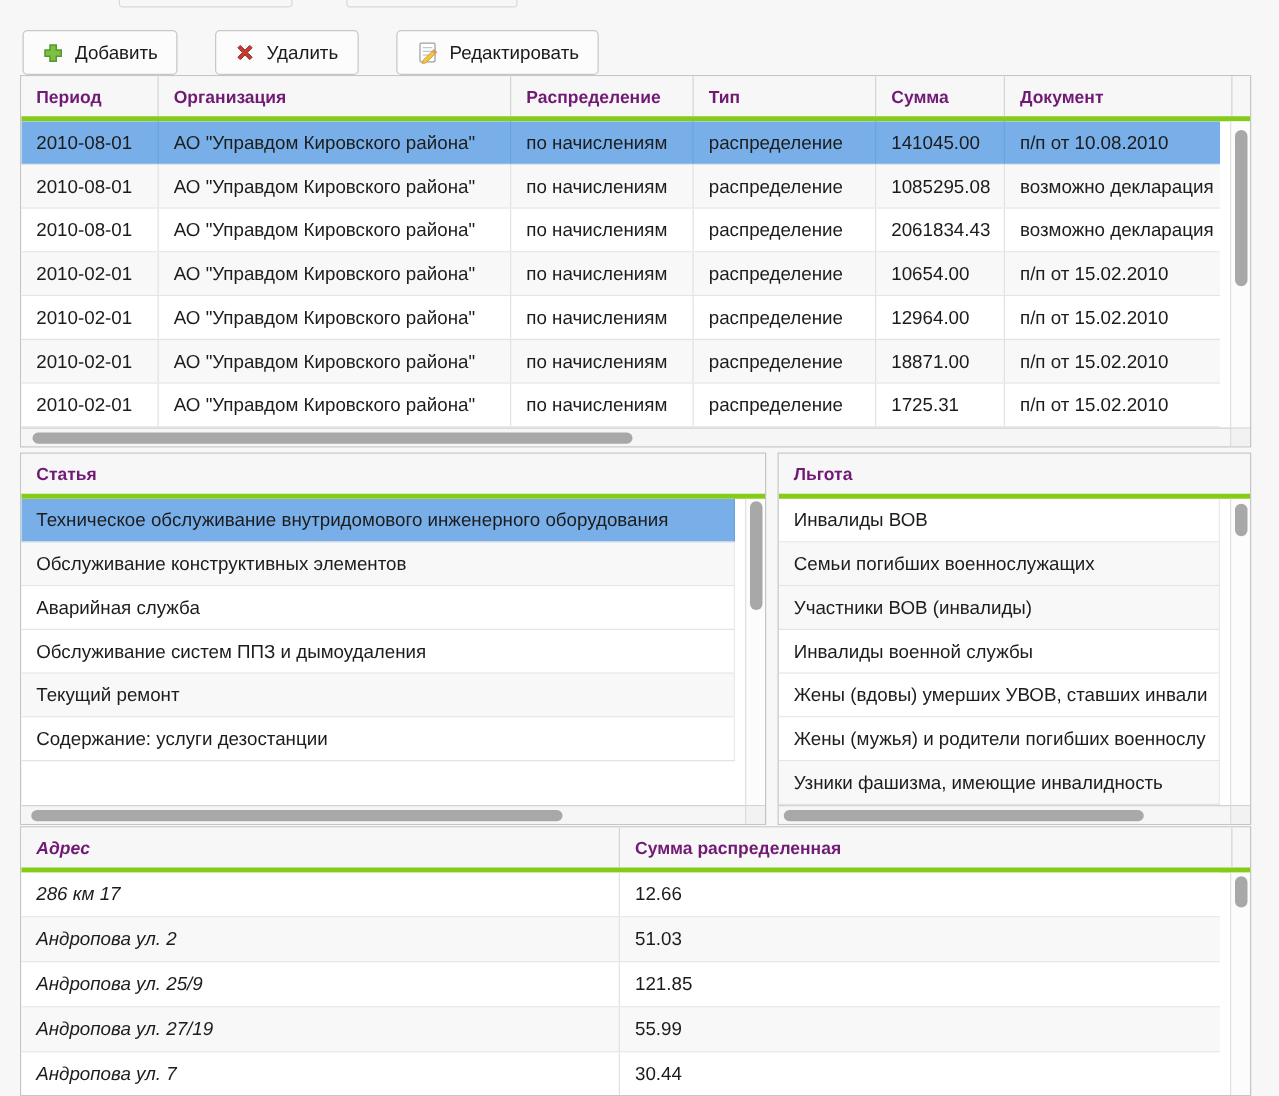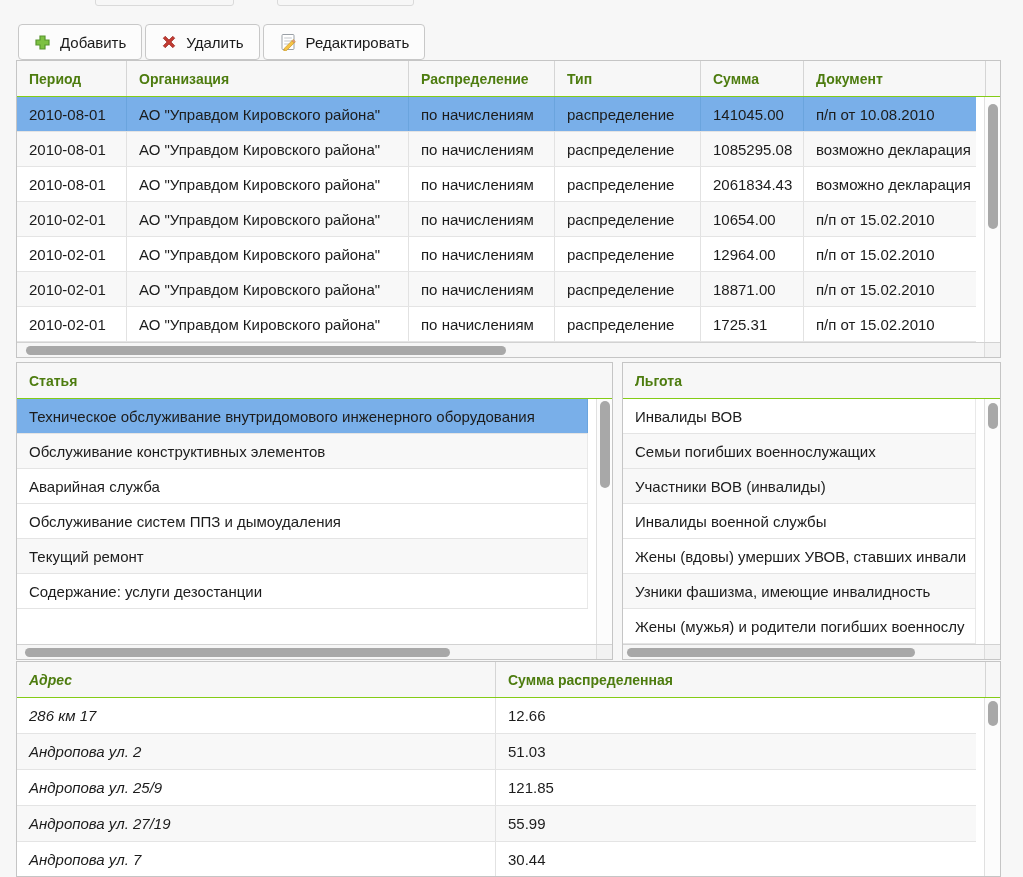--- a/index.html
+++ b/index.html
@@ -13,38 +13,38 @@
   #page{position:relative;width:1023px;height:877px;overflow:hidden;}
 
   
   .top-stub{
     position:absolute;top:-3px;height:9px;
     border:1px solid #dadada;border-radius:0 0 3px 3px;
     background:#f7f7f7;box-sizing:border-box;
   }
 
   
-  #toolbar{position:absolute;left:18px;top:24px;display:flex;gap:3px;}
+  #toolbar{position:absolute;left:18px;top:24px;display:flex;gap:30px;}
   .tbtn{
     height:36px;display:inline-flex;align-items:center;gap:9px;
     padding:0 15px;background:#fcfcfc;
     border:1px solid #c8c8c8;border-radius:4px;
     font-size:15px;color:#1a1a1a;cursor:default;box-sizing:border-box;
   }
   .tbtn svg{flex:none;}
 
   
   .grid{
     position:absolute;background:#fff;
     border:1px solid #c5c5c5;box-sizing:border-box;overflow:hidden;
   }
   .ghead{
     display:flex;height:36px;background:#f7f7f7;
-    border-bottom:1px solid #84cc16;
-    font-weight:bold;font-size:14px;color:#4d7c0f;
+    border-bottom:4px solid #84cc16;
+    font-weight:bold;font-size:14px;color:#701a75;
     box-sizing:border-box;
   }
   .hcell{
     padding:0 12px;display:flex;align-items:center;
     border-right:1px solid #d5d5d5;box-sizing:border-box;
     white-space:nowrap;overflow:hidden;
   }
   .hcell.spacer{flex:1;border-right:none;padding:0;}
   .gbody{position:relative;overflow:hidden;}
   .grow{
@@ -263,25 +263,25 @@
         </div>
       <div class="grow alt">
           <div class="cell c-list">Участники ВОВ (инвалиды)</div>
         </div>
       <div class="grow">
           <div class="cell c-list">Инвалиды военной службы</div>
         </div>
       <div class="grow">
           <div class="cell c-list">Жены (вдовы) умерших УВОВ, ставших инвали</div>
         </div>
+      <div class="grow">
+          <div class="cell c-list">Жены (мужья) и родители погибших военнослу</div>
+        </div>
       <div class="grow alt">
           <div class="cell c-list">Узники фашизма, имеющие инвалидность</div>
-        </div>
-      <div class="grow">
-          <div class="cell c-list">Жены (мужья) и родители погибших военнослу</div>
         </div>
       <div class="vscroll" style="height:245px;">
         <div class="vthumb" style="top:4px;height:26px;"></div>
       </div>
     </div>
     <div class="hscroll">
       <div class="hthumb" style="left:4px;width:288px;"></div>
       <div class="hcorner"></div>
     </div>
   </div>

